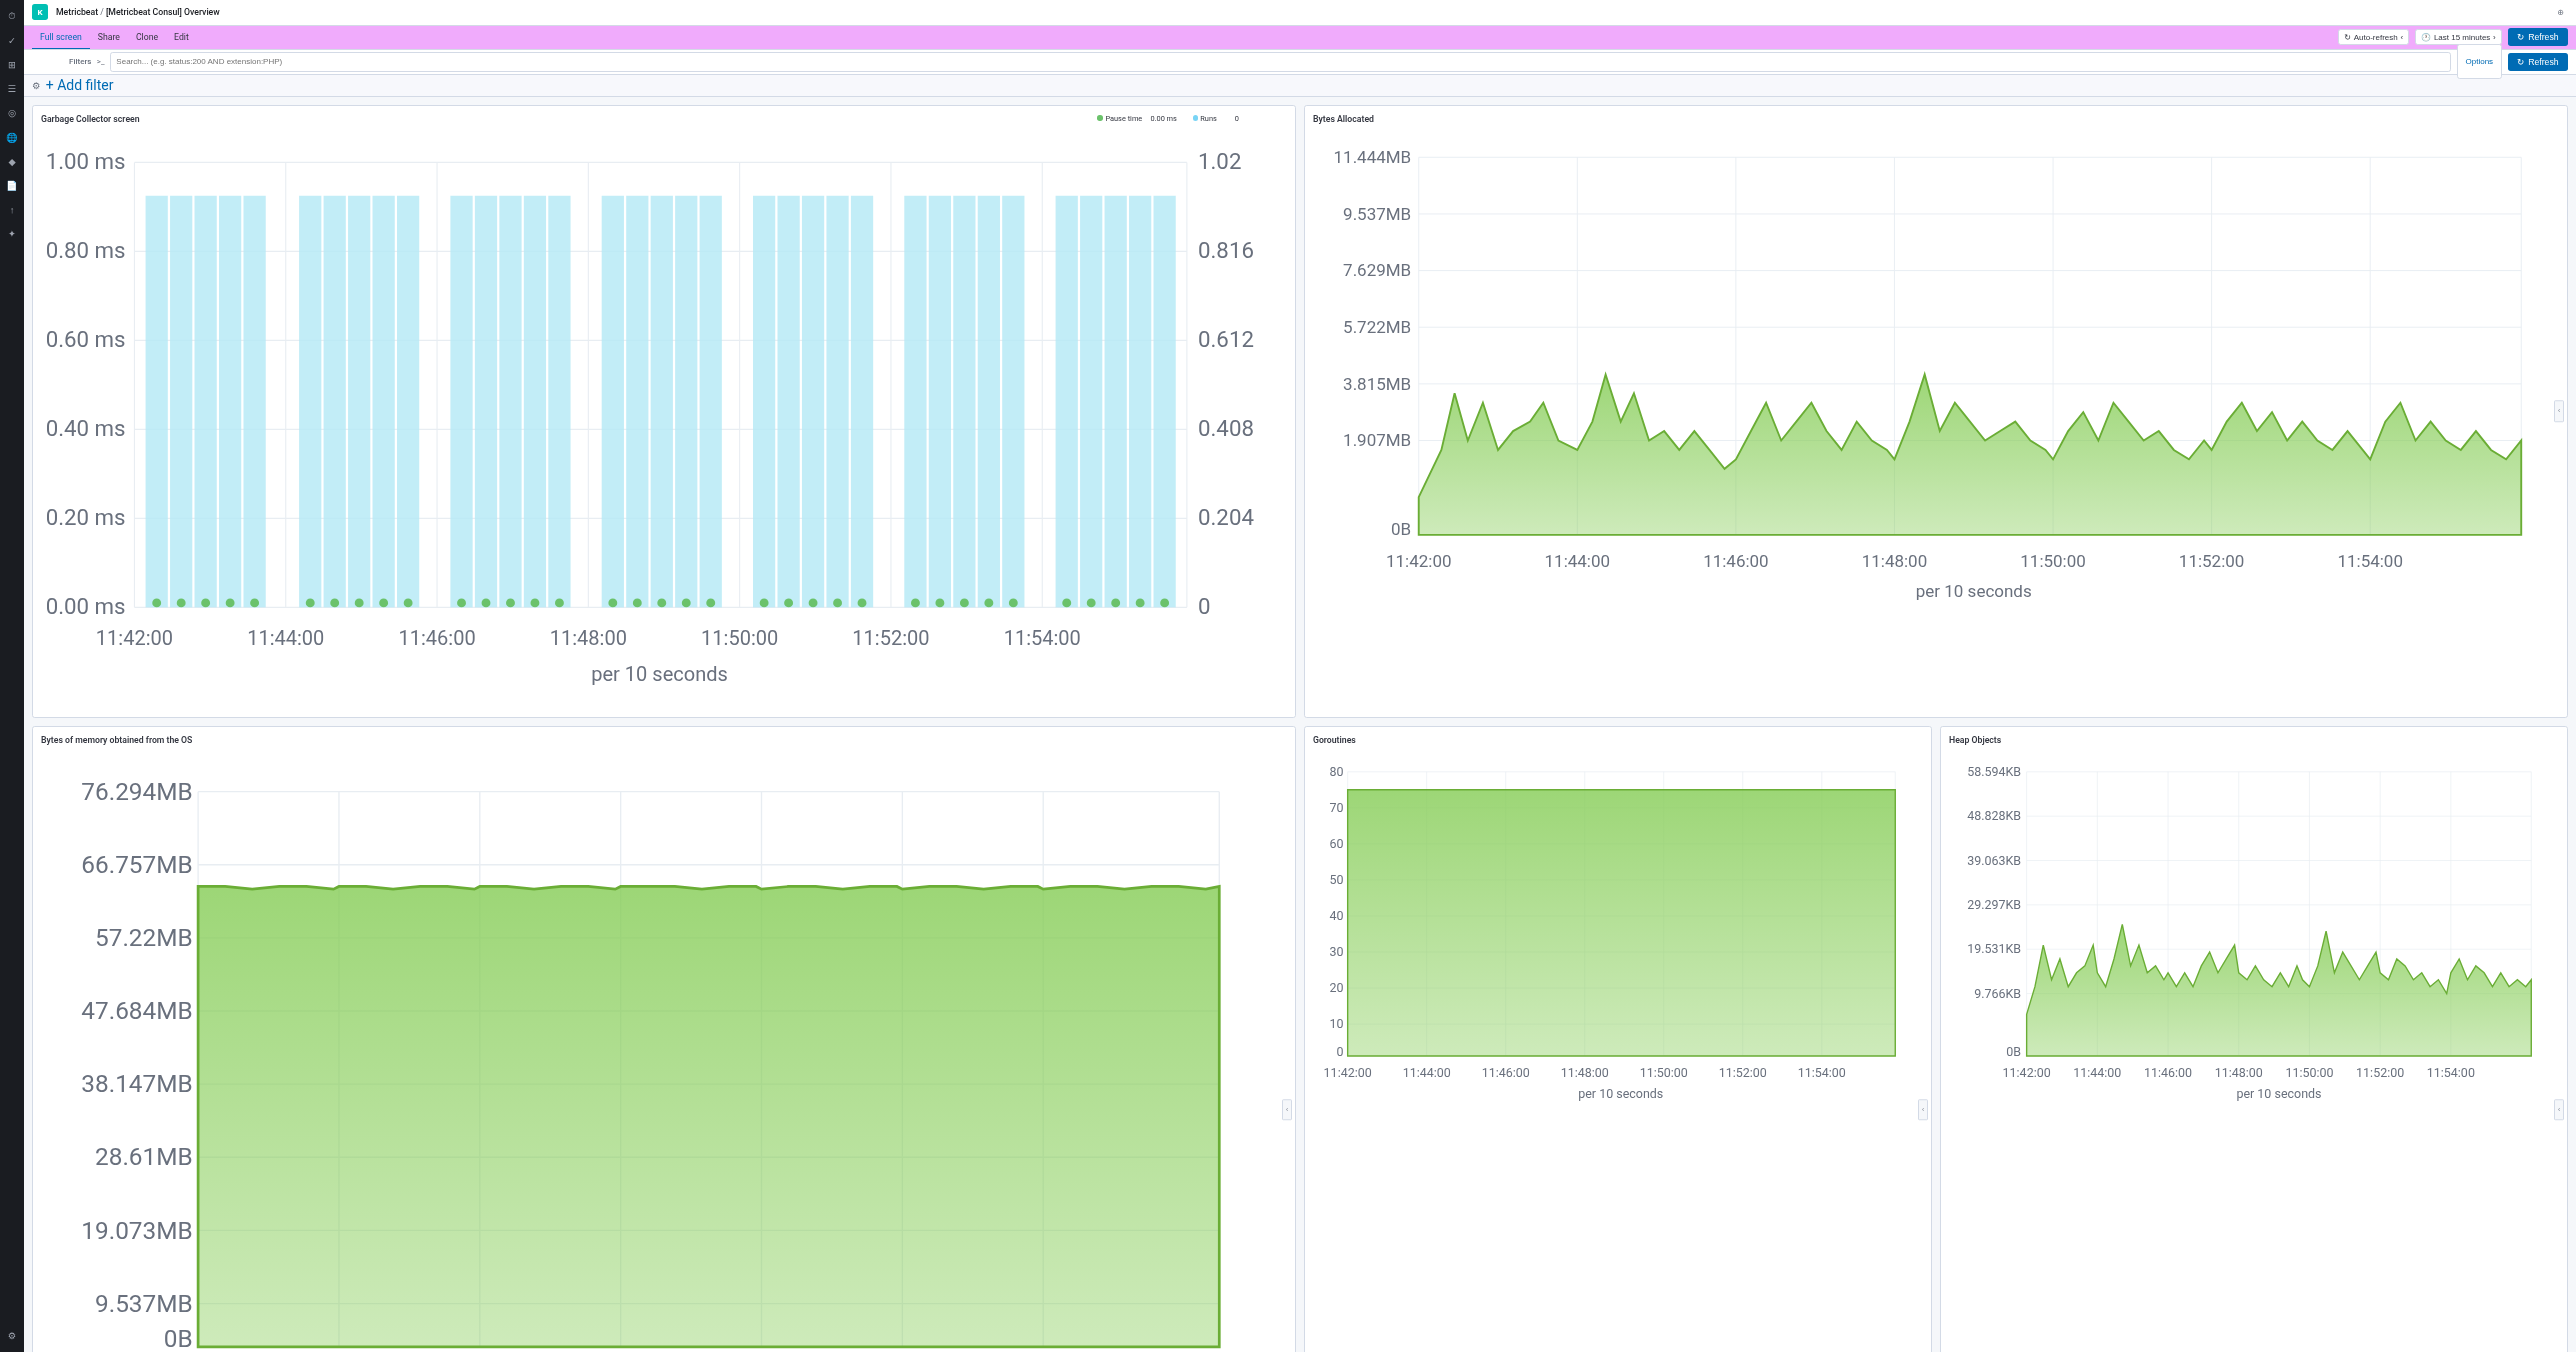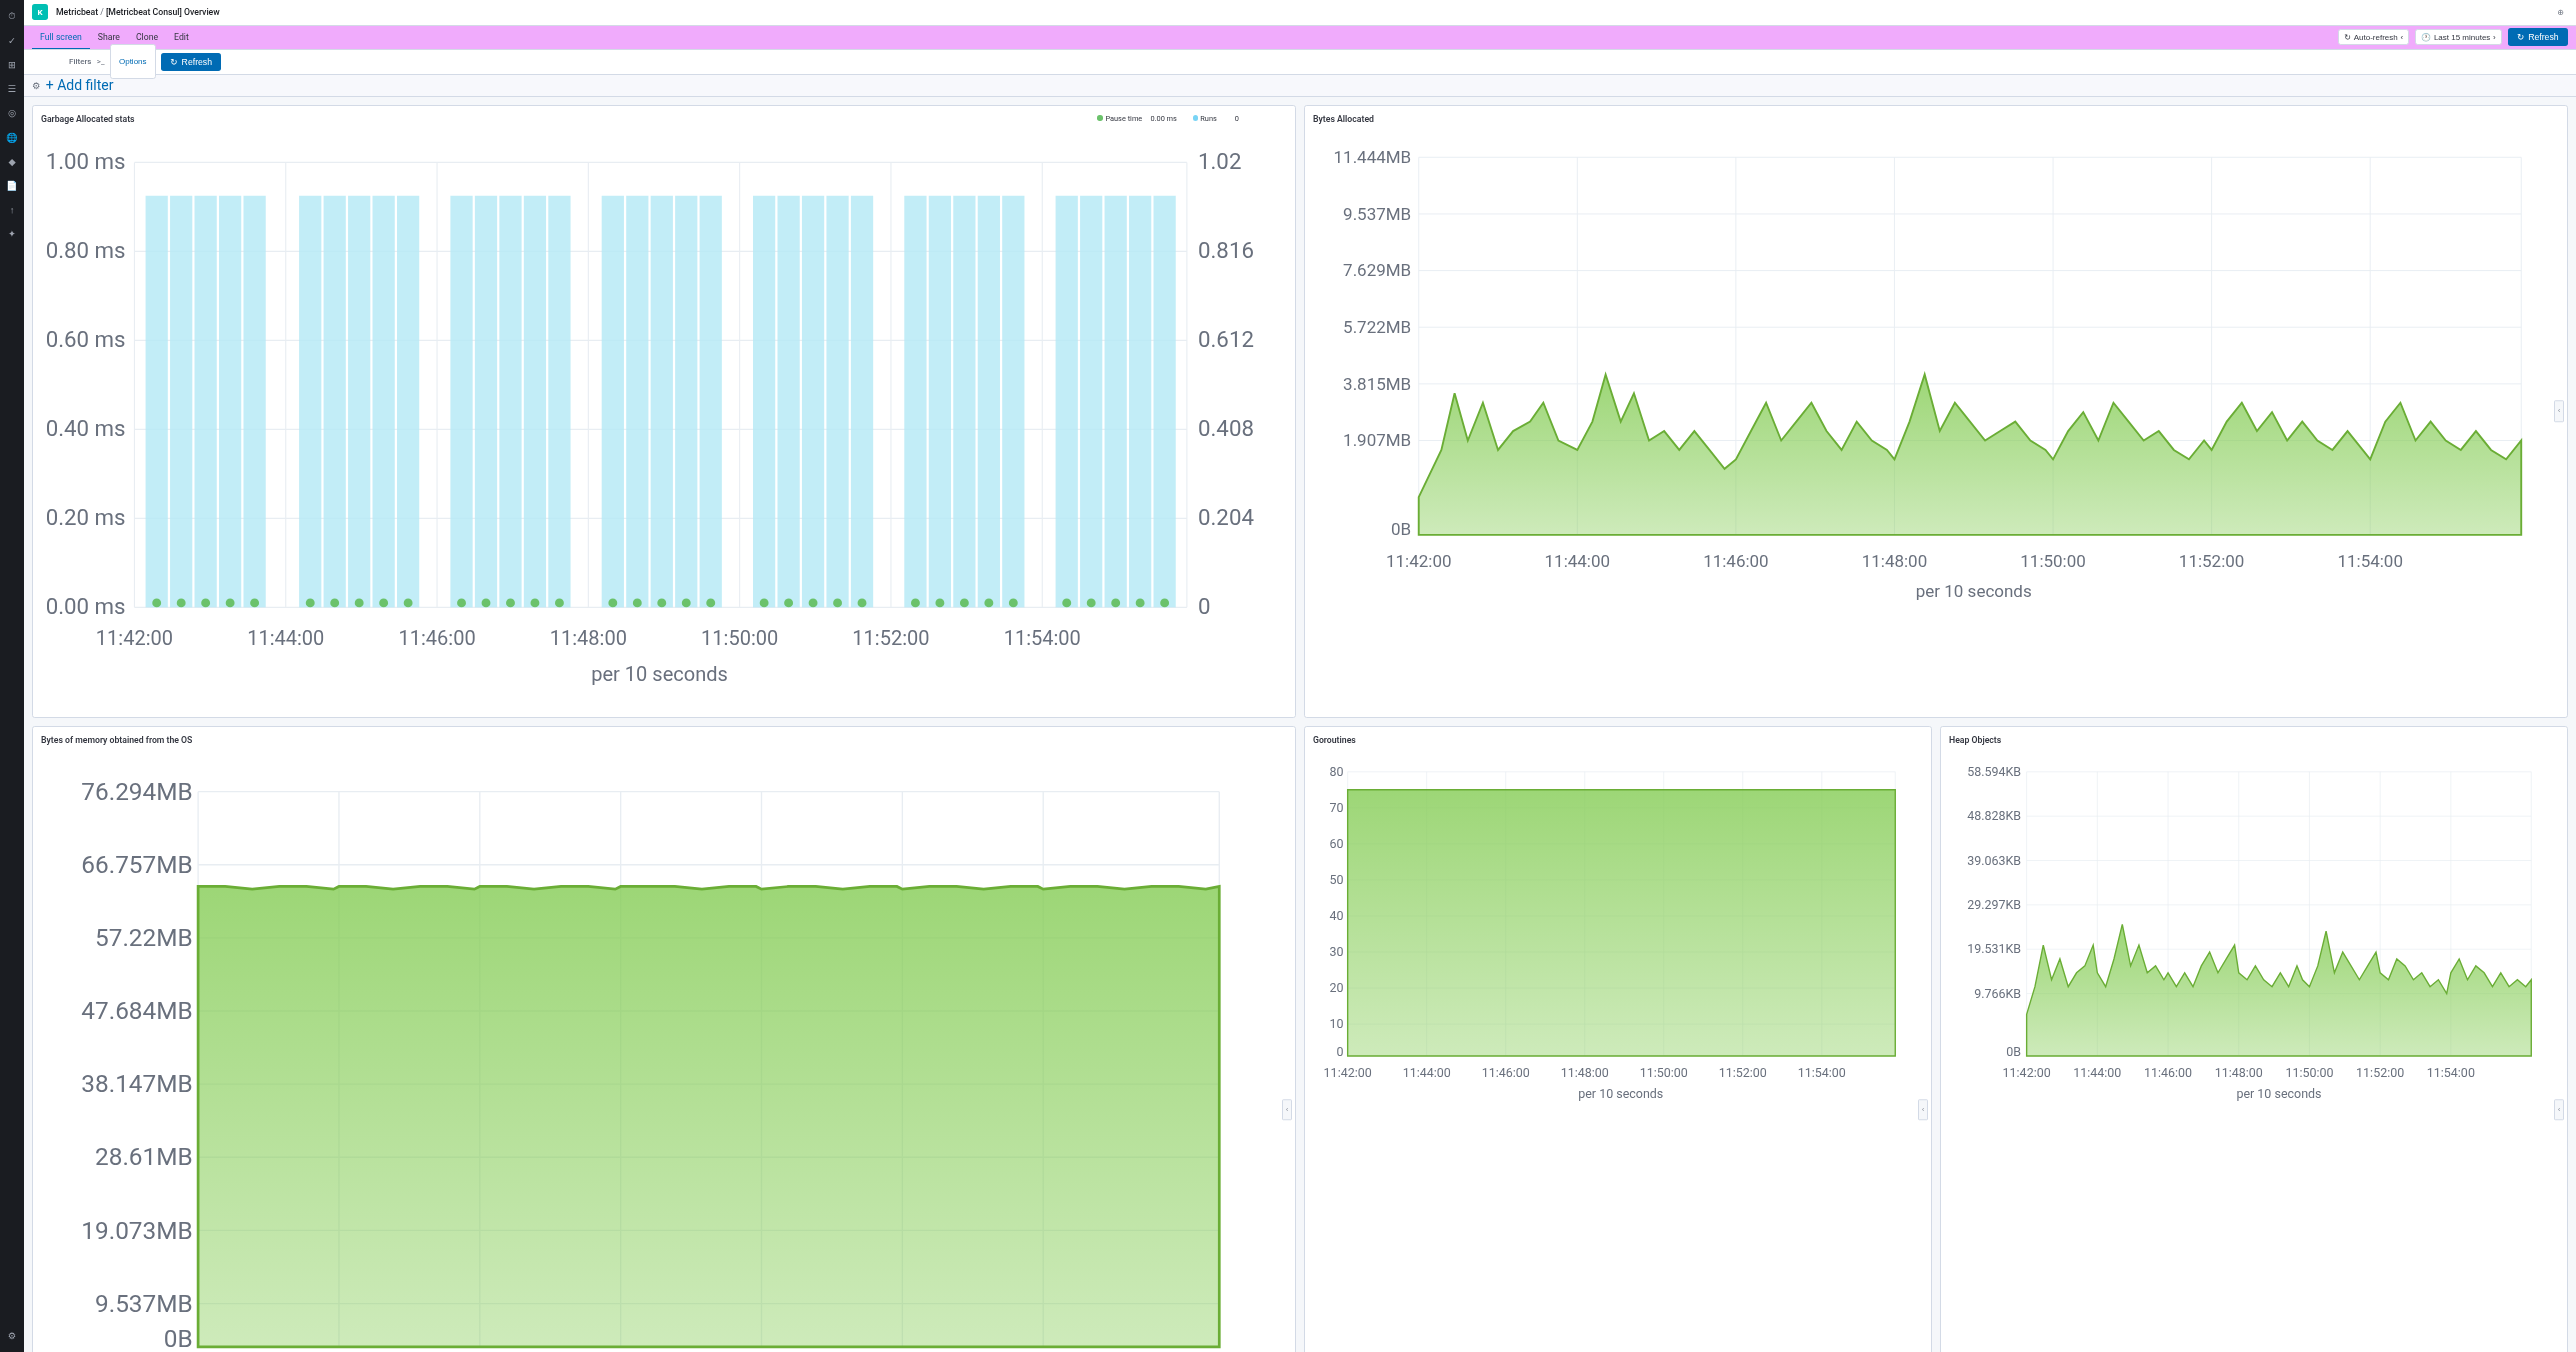--- a/index.html
+++ b/index.html
@@ -175,40 +175,43 @@
       <button class="refresh-btn">
         <span>↻</span>
         <span>Refresh</span>
       </button>
     </div>
   </div>
 
   <div class="filter-bar">
     <span class="filter-label">Filters</span>
     <span class="filter-icon">&gt;_</span>
+    <div class="filter-search">
+      <input class="filter-search-input" placeholder="Search... (e.g. status:200 AND extension:PHP)" style="">
+    </div>
     <button class="options-btn">
       <span>Options</span>
     </button>
     <button class="refresh-btn">
       <span>↻</span>
       <span>Refresh</span>
     </button>
   </div>
 
   <div class="add-filter-bar">
     <span class="gear-icon">⚙</span>
     <span class="add-filter-btn">
       <span>+ Add filter</span>
     </span>
   </div>
 
   <div class="dashboard-content">
 
     <div class="panel panel-gc">
-      <div class="panel-title">Garbage Allocated stats</div>
+      <div class="panel-title">Garbage Collector screen</div>
 
       <div style="display:flex; align-items:center; gap:16px; margin-bottom:4px; position:absolute; right:56px; top:8px;">
         <div style="display:flex; align-items:center; gap:2.7px;">
           <div style="width:5.4px;height:5.4px;border-radius:50%;background:#6bc26b;"></div>
           <span style="font-size:7.4px;color:#343741;">Pause time</span>
           <span style="font-size:7.4px;color:#343741;margin-left:5.4px;">0.00 ms</span>
         </div>
         <div style="display:flex; align-items:center; gap:2px;">
           <div style="width:5.4px;height:5.4px;border-radius:50%;background:#79d4f5;"></div>
           <span style="font-size:7.4px;color:#343741;">Runs</span>

